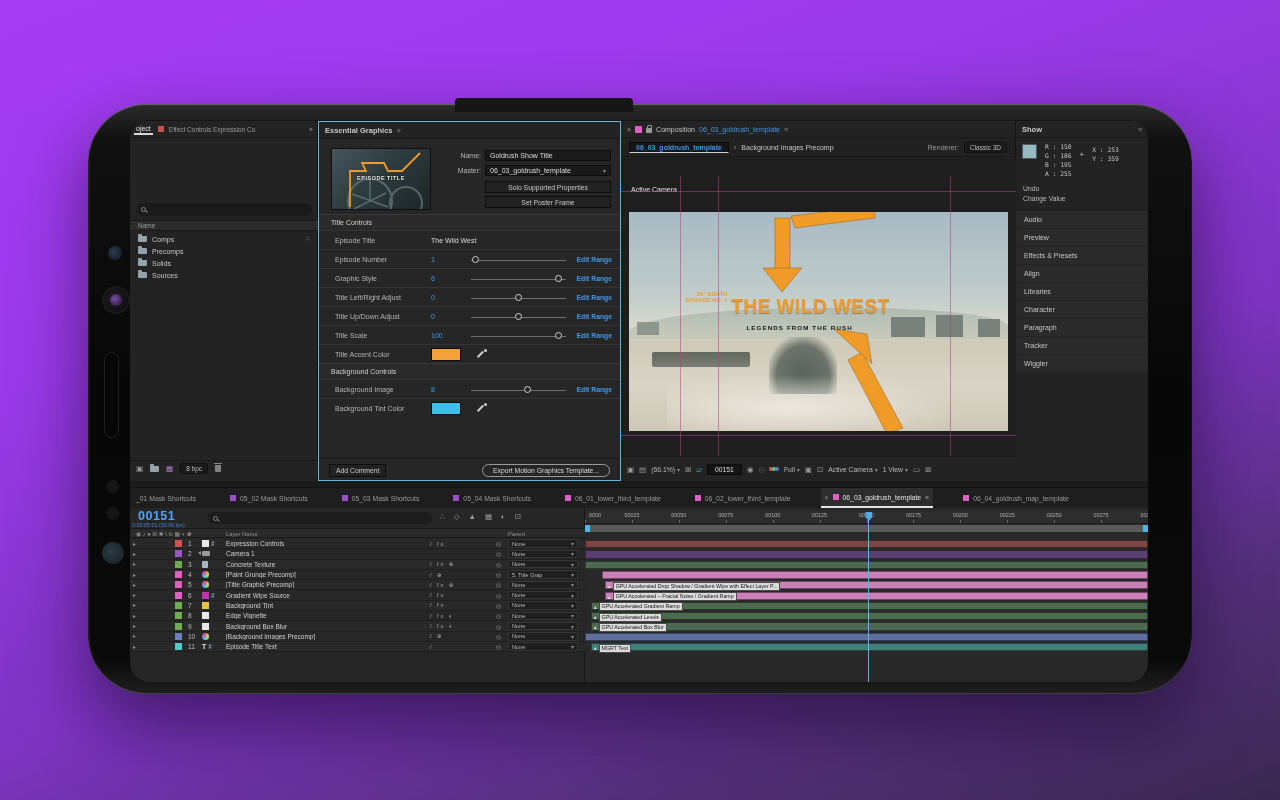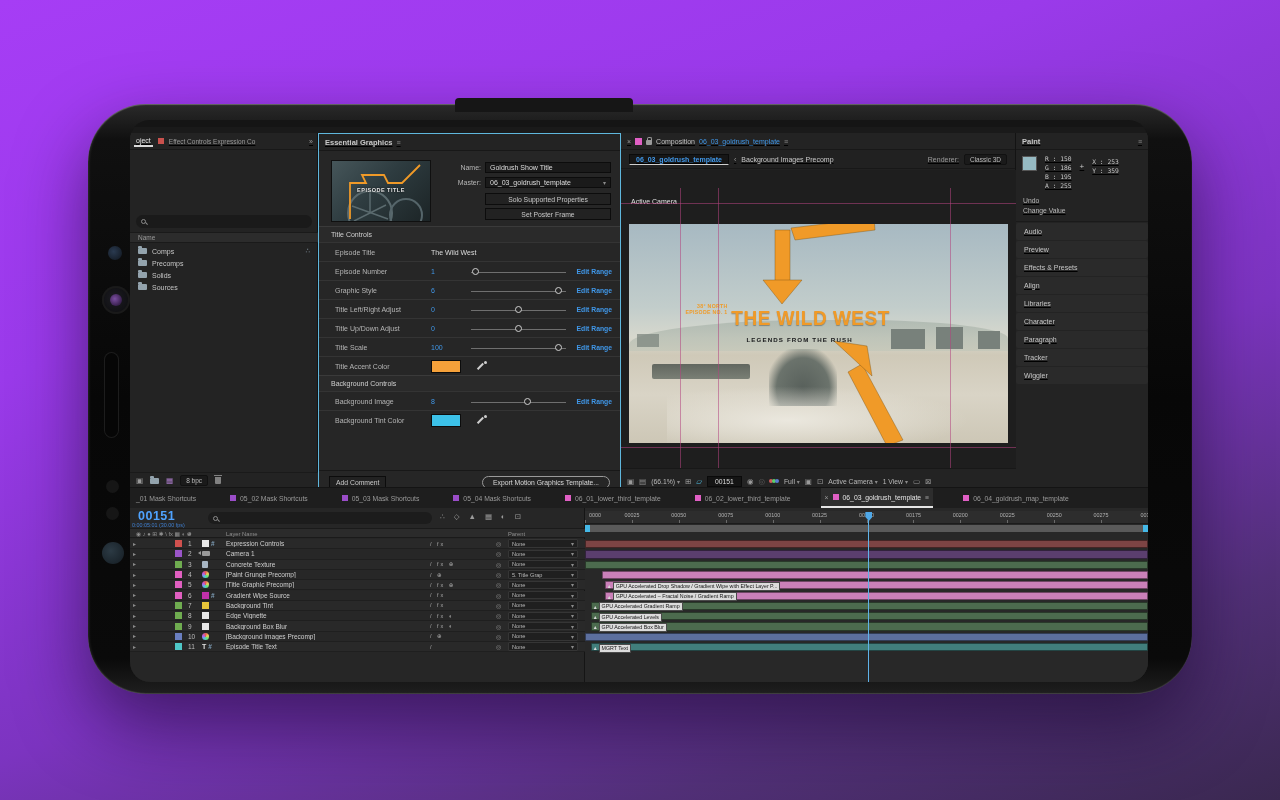--- a/index.html
+++ b/index.html
@@ -16,21 +16,21 @@
   .cam-lens{left:14px;top:182px;width:28px;height:28px;background:radial-gradient(circle at 45% 45%,#1c1c22,#0a0a0c);box-shadow:inset 0 0 0 2px #1a1a1a;}
   .cam-glint{left:22px;top:190px;width:12px;height:12px;background:radial-gradient(circle at 40% 40%,#7a4ea0,#38204e 70%);}
   .speaker-slot{position:absolute;left:16px;top:248px;width:15px;height:86px;border-radius:8px;background:#060606;box-shadow:inset 0 0 0 1px #1d1d1d;}
   .sensor-dot2{left:18px;top:376px;width:13px;height:13px;background:#161616;}
   .sensor-dot3{left:18px;top:403px;width:13px;height:13px;background:#161616;}
   .sensor-dot4{left:14px;top:438px;width:22px;height:22px;background:radial-gradient(circle at 40% 40%,#2c3a44,#141c22);}
   .screen{position:absolute;left:42px;top:16px;width:1018px;height:562px;border-radius:20px;overflow:hidden;background:#1a1a1a;}
   
   .screen, .screen *{box-sizing:border-box;}
   .menu-sliver{position:absolute;left:0;top:0;width:100%;height:7px;background:#151515;}
-  .panel{position:absolute;top:13px;height:360px;background:#262626;text-decoration:underline;}
+  .panel{position:absolute;top:1px;height:360px;background:#262626;}
   .phead{height:17px;display:flex;align-items:center;padding:0 6px;gap:4px;background:#232323;border-bottom:1px solid #181818;color:#c9c9c9;font-size:7.5px;font-weight:bold;}
   .pmenu{color:#8a8a8a;font-size:7px;font-weight:normal;}
   .dim{color:#9a9a9a;} .blue{color:#4097e8;}
   
   .project{left:0;width:188px;border-right:1px solid #131313;background:#232323;}
   .ptabs{height:17px;display:flex;align-items:center;gap:5px;padding:0 4px;background:#232323;border-bottom:1px solid #181818;font-size:7px;}
   .ptab-active{color:#e2e2e2;border-bottom:2px solid #d8d8d8;padding:2px 2px 1px;}
   .swatch-red{width:6px;height:6px;background:#c9514d;}
   .searchbox{position:absolute;left:6px;top:82px;width:176px;height:13px;background:#1a1a1a;border-radius:7px;display:flex;align-items:center;padding:0 5px;gap:3px;}
   .lens{width:5px;height:5px;border:1px solid #8a8a8a;border-radius:50%;position:relative;flex:0 0 auto;}
@@ -379,21 +379,21 @@
             <span class="cticon">⊡</span>
             <span>Active Camera <span class="chev">▾</span></span>
             <span>1 View <span class="chev">▾</span></span>
             <span class="cticon">▭</span>
             <span class="cticon">⊠</span>
           </div>
       </div>
 
       <div class="panel infocol">
         <div class="phead">
-          <span>Paint</span>
+          <span>Show</span>
           <span class="pmenu" style="margin-left:auto;">≡</span>
         </div>
         <div class="inf-values">
           <div class="inf-sw" id="info-swatch" style="background: rgb(150, 186, 195);"></div>
           <div class="inf-lines" id="info-rgba">R : 150<br>G : 186<br>B : 195<br>A : 255</div>
           <div class="plus">+</div>
           <div class="inf-lines inf-xy" id="info-xy">X : 253<br>Y : 359</div>
         </div>
         <div class="undo">
           <span>Undo</span><br>

